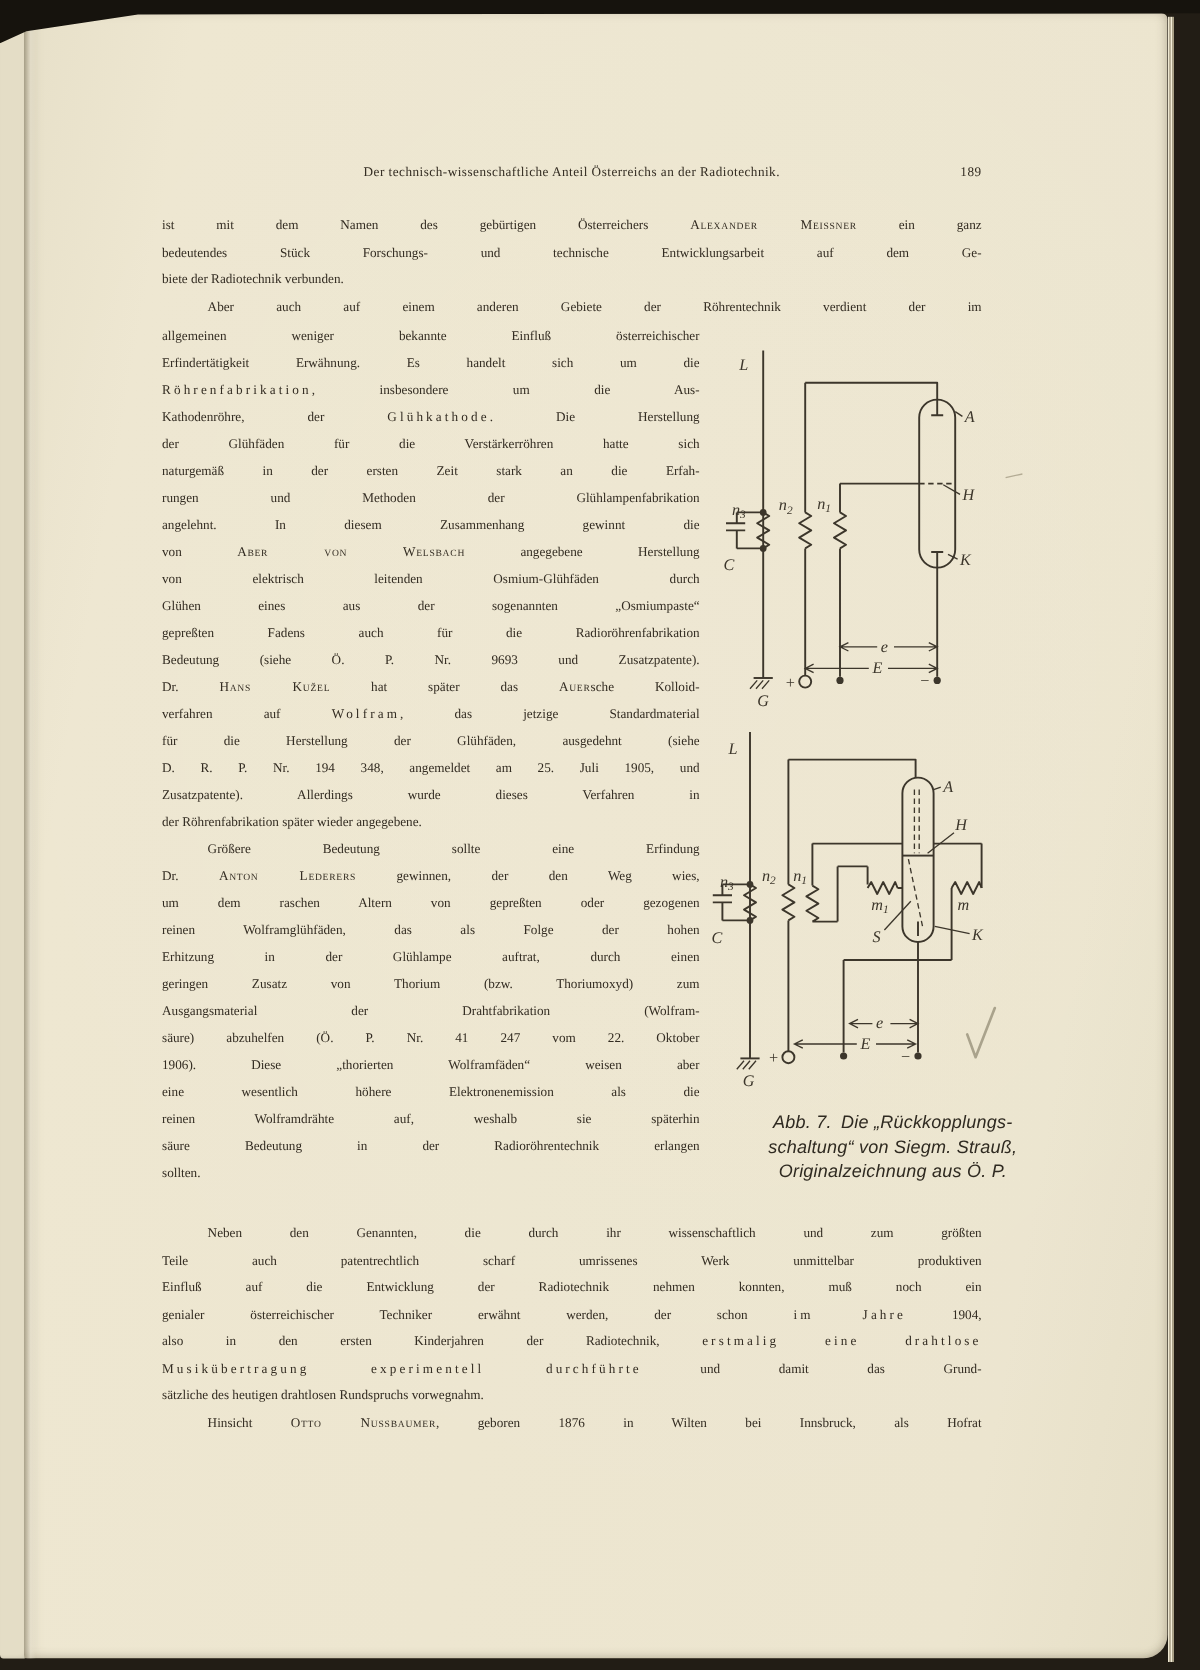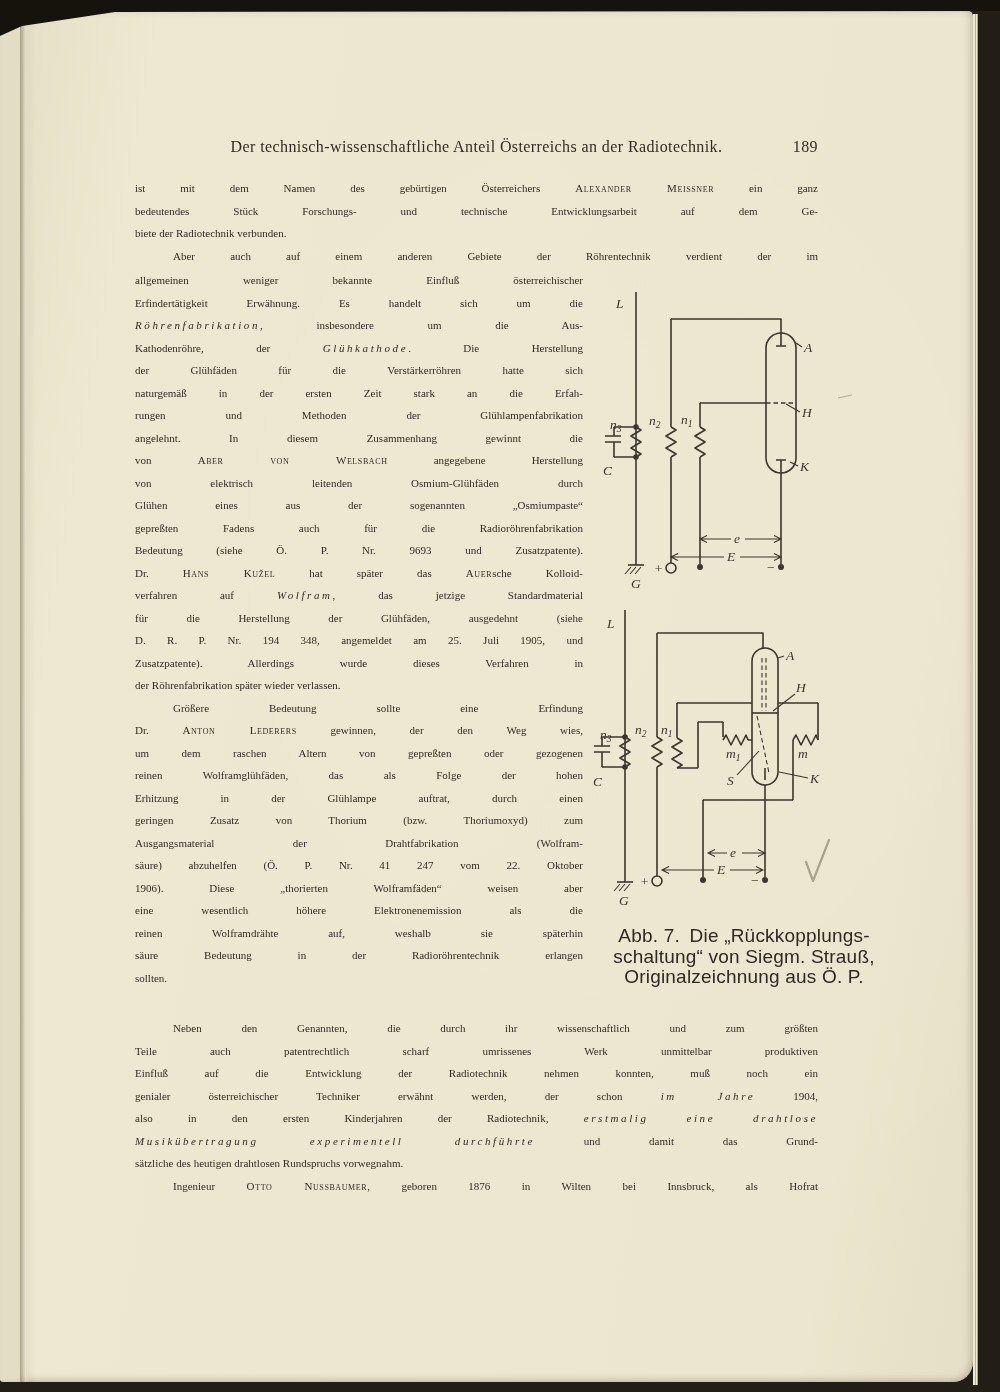--- a/index.html
+++ b/index.html
@@ -16,34 +16,34 @@
        box-shadow:inset -6px 0 8px -4px rgba(120,110,85,.35),
                   inset 0 -6px 8px -5px rgba(120,110,85,.30),
                   inset 9px 0 12px -6px rgba(110,100,75,.38);}
   .crease{position:absolute;left:0;top:0;width:10px;height:100%;
        background:linear-gradient(90deg,rgba(90,80,55,.28),rgba(246,241,225,.35) 55%,rgba(90,80,55,0));}
   .stack{position:absolute;right:-6px;top:3px;bottom:-3px;width:6px;
        background:repeating-linear-gradient(90deg,#efe8d2 0 1.5px,#b9b098 1.5px 2.5px,#f3ecd8 2.5px 4px,#a89f86 4px 5px,rgba(0,0,0,0) 5px 6px);}
   .top-wedge{position:absolute;left:0;top:0;width:1000px;height:40px;background:#16130d;z-index:6;
        clip-path:polygon(0 0,1000px 0,1000px 11px,115px 12px,22px 26px,0 36px);}
   .ink{color:#332c22;}
-  .header{position:absolute;left:115px;top:127px;width:683px;font-size:16px;letter-spacing:.4px;}
+  .header{position:absolute;left:115px;top:127px;width:683px;font-size:11px;letter-spacing:.4px;}
   .header .title{text-align:center;}
   .header .pageno{position:absolute;right:0;top:0;}
   .col{position:absolute;left:115px;font-size:11px;line-height:22.5px;color:#332c22;}
   .col-full{width:683px;}
   .col-narrow{width:448px;}
   .tline{text-align:justify;text-align-last:justify;height:22.5px;overflow:hidden;}
   .tline.end{text-align-last:left;}
   .tline.ind{text-indent:38px;}
   .sc{font-variant:small-caps;letter-spacing:.6px;}
-  .sp{letter-spacing:2.6px;font-style:italic;}
+  .sp{letter-spacing:2.6px;}
   .caption{position:absolute;left:578px;top:915px;width:292px;color:#2f2a21;}
   .caption .tline{text-align:center;text-align-last:center;height:20.5px;
-       font-family:"Liberation Sans",sans-serif;font-size:19px;line-height:20.5px;letter-spacing:.2px;}
+       font-family:"Liberation Sans",sans-serif;font-size:15px;line-height:20.5px;letter-spacing:.2px;font-style:italic;}
   .figsvg{position:absolute;}
   .ck{stroke:#3c362b;stroke-width:1.6;fill:none;stroke-linejoin:round;}
   .thin{stroke:#3c362b;stroke-width:1.1;fill:none;}
   .dash{stroke-dasharray:4.5 3;}
   .dot{fill:#3c362b;stroke:none;}
   .lbl{font-family:"Liberation Serif",serif;font-style:italic;font-size:13.5px;fill:#3c362b;}
   .sub{font-size:9.5px;}
   .faint{stroke:#b3ab94;stroke-width:1.1;fill:none;}
   .pencil{stroke:#9d9780;stroke-width:2.2;fill:none;stroke-linecap:round;stroke-linejoin:round;opacity:.85;}
 </style>
@@ -80,21 +80,21 @@
         <div class="tline"><span>von </span><span class="sc">Aber von Welsbach</span><span> angegebene Herstellung</span></div>
         <div class="tline"><span>von elektrisch leitenden Osmium-Glühfäden durch</span></div>
         <div class="tline"><span>Glühen eines aus der sogenannten „Osmiumpaste“</span></div>
         <div class="tline"><span>gepreßten Fadens auch für die Radioröhrenfabrikation</span></div>
         <div class="tline"><span>Bedeutung (siehe Ö. P. Nr. 9693 und Zusatzpatente).</span></div>
         <div class="tline"><span>Dr. </span><span class="sc">Hans Kužel</span><span> hat später das </span><span class="sc">Auer</span><span>sche Kolloid-</span></div>
         <div class="tline"><span>verfahren auf </span><span class="sp">Wolfram</span><span>, das jetzige Standardmaterial</span></div>
         <div class="tline"><span>für die Herstellung der Glühfäden, ausgedehnt (siehe</span></div>
         <div class="tline"><span>D. R. P. Nr. 194 348, angemeldet am 25. Juli 1905, und</span></div>
         <div class="tline"><span>Zusatzpatente). Allerdings wurde dieses Verfahren in</span></div>
-        <div class="tline end"><span>der Röhrenfabrikation später wieder verlassen.</span></div>
+        <div class="tline end"><span>der Röhrenfabrikation später wieder angegebene.</span></div>
         <div class="tline ind"><span>Größere Bedeutung sollte eine Erfindung</span></div>
         <div class="tline"><span>Dr. </span><span class="sc">Anton Lederers</span><span> gewinnen, der den Weg wies,</span></div>
         <div class="tline"><span>um dem raschen Altern von gepreßten oder gezogenen</span></div>
         <div class="tline"><span>reinen Wolframglühfäden, das als Folge der hohen</span></div>
         <div class="tline"><span>Erhitzung in der Glühlampe auftrat, durch einen</span></div>
         <div class="tline"><span>geringen Zusatz von Thorium (bzw. Thoriumoxyd) zum</span></div>
         <div class="tline"><span>Ausgangsmaterial der Drahtfabrikation (Wolfram-</span></div>
         <div class="tline"><span>säure) abzuhelfen (Ö. P. Nr. 41 247 vom 22. Oktober</span></div>
         <div class="tline"><span>1906). Diese „thorierten Wolframfäden“ weisen aber</span></div>
         <div class="tline"><span>eine wesentlich höhere Elektronenemission als die</span></div>
@@ -103,21 +103,21 @@
         <div class="tline end"><span>sollten.</span></div>
       </div>
     <div class="col col-full" style="top:1006px;">
         <div class="tline ind"><span>Neben den Genannten, die durch ihr wissenschaftlich und zum größten</span></div>
         <div class="tline"><span>Teile auch patentrechtlich scharf umrissenes Werk unmittelbar produktiven</span></div>
         <div class="tline"><span>Einfluß auf die Entwicklung der Radiotechnik nehmen konnten, muß noch ein</span></div>
         <div class="tline"><span>genialer österreichischer Techniker erwähnt werden, der schon </span><span class="sp">im Jahre</span><span> 1904,</span></div>
         <div class="tline"><span>also in den ersten Kinderjahren der Radiotechnik, </span><span class="sp">erstmalig eine drahtlose</span></div>
         <div class="tline"><span class="sp">Musikübertragung experimentell durchführte</span><span> und damit das Grund-</span></div>
         <div class="tline end"><span>sätzliche des heutigen drahtlosen Rundspruchs vorwegnahm.</span></div>
-        <div class="tline ind"><span>Ingenieur </span><span class="sc">Otto Nussbaumer</span><span>, geboren 1876 in Wilten bei Innsbruck, als Hofrat</span></div>
+        <div class="tline ind"><span>Hinsicht </span><span class="sc">Otto Nussbaumer</span><span>, geboren 1876 in Wilten bei Innsbruck, als Hofrat</span></div>
       </div>
 
     <div class="caption">
         <div class="tline"><span>Abb. 7. Die „Rückkopplungs-</span></div>
         <div class="tline"><span>schaltung“ von Siegm. Strauß,</span></div>
         <div class="tline"><span>Originalzeichnung aus Ö. P.</span></div>
       </div>
 
     <svg class="figsvg" style="left:570px;top:269px;" width="270" height="315" viewBox="0 0 270 315">
       <g>

